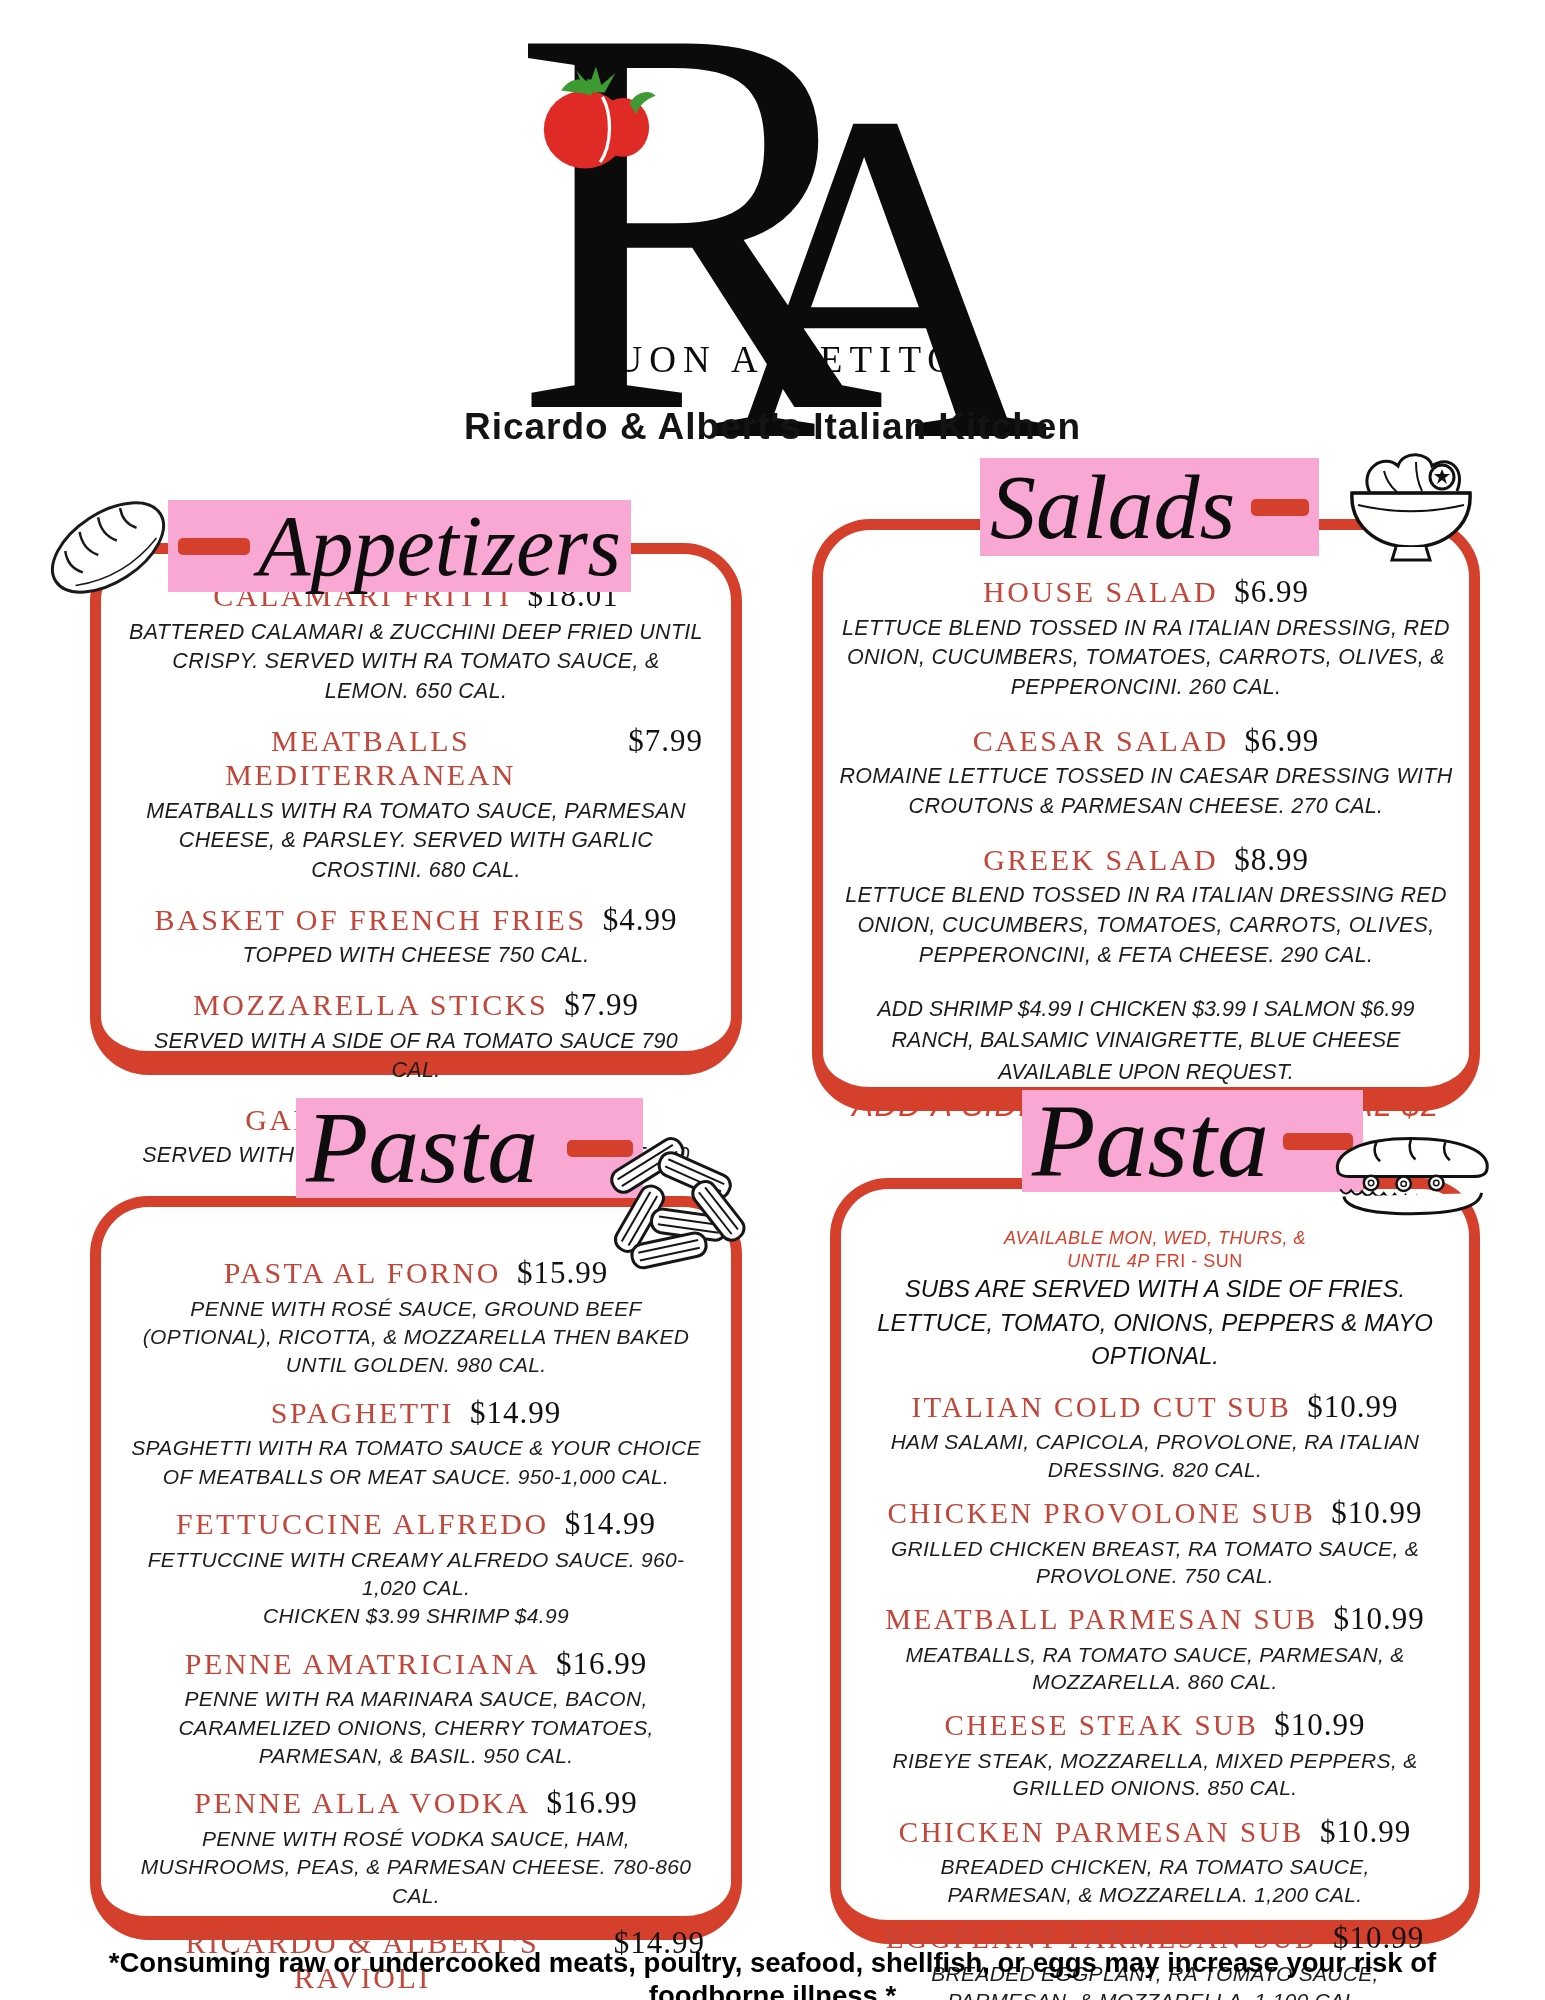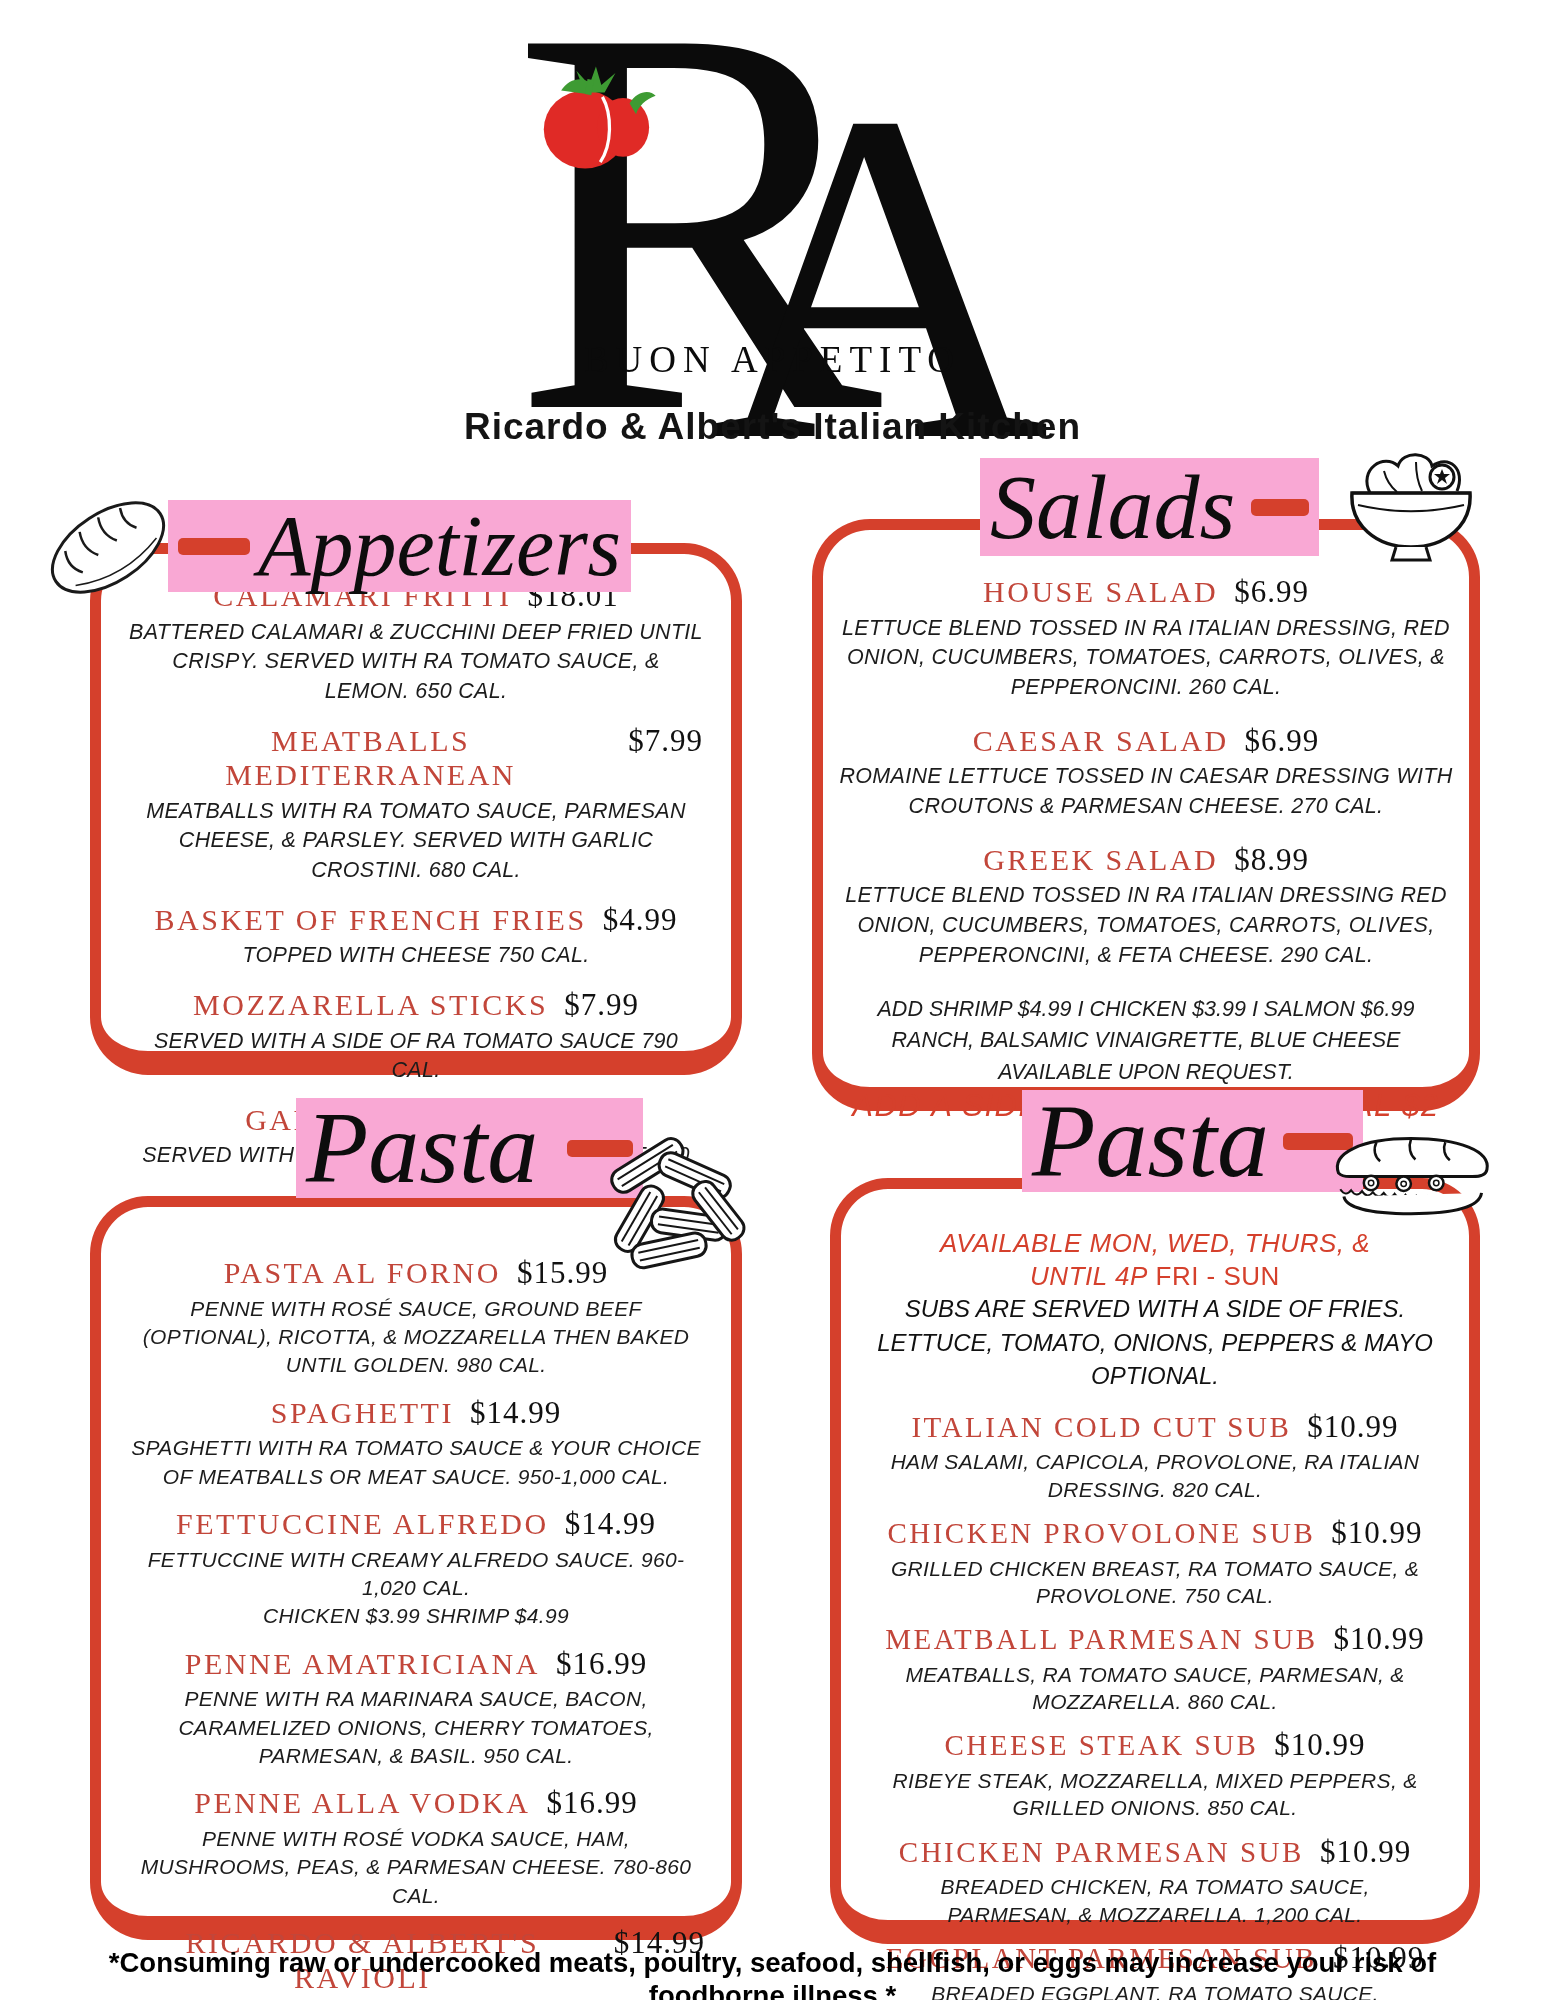--- a/index.html
+++ b/index.html
@@ -63,21 +63,21 @@
   .card-salads .item{margin-bottom:20px;}
   .card-salads .idesc{max-width:624px;}
   .card-pasta .item{margin-bottom:15px;}
   .card-pasta .idesc{font-size:21px;line-height:1.35;}
   .card-subs .item{margin-bottom:12px;}
   .card-subs .iname{font-size:29px;}
   .card-subs .idesc{font-size:21px;line-height:1.3;max-width:600px;}
 
   
   .sub-intro{margin-bottom:16px;}
-  .red-note{color:#d5402c;font-style:italic;font-size:26px;line-height:1.25;letter-spacing:.5px;}
+  .red-note{color:#d5402c;font-style:italic;font-size:18px;line-height:1.25;letter-spacing:.5px;}
   .red-note .upright{font-style:normal;color:#d5402c;}
   .black-note{font-style:italic;font-size:24px;line-height:1.4;color:#111;}
   .salad-notes{font-style:italic;font-size:21.5px;line-height:1.45;color:#1c1c1c;margin-top:4px;}
   .salad-add{margin-top:auto;margin-bottom:0;color:#d5402c;font-style:italic;
              font-size:31px;letter-spacing:1.5px;}
 
   
   .footer{position:absolute;left:0;right:0;top:1946px;text-align:center;z-index:3;
           font-weight:bold;font-size:27.5px;line-height:1.2;color:#000;}
 </style>

